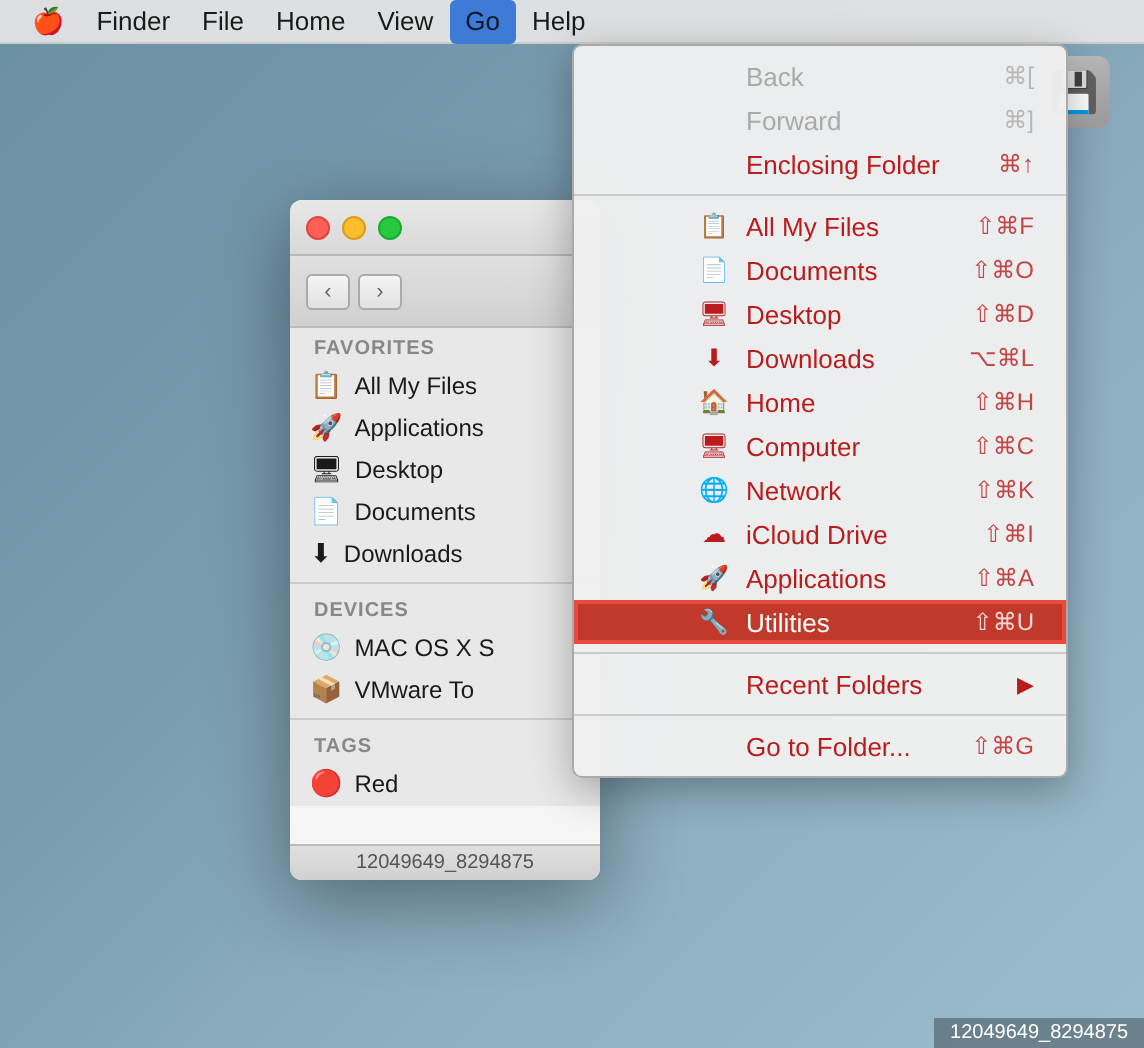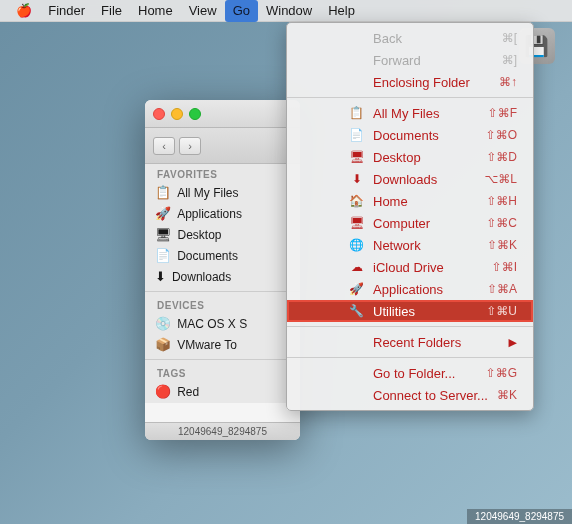--- a/index.html
+++ b/index.html
@@ -256,21 +256,20 @@
 
 <div class="desktop">
 
   <div class="menubar">
     <span class="menubar-item">🍎</span>
     <span class="menubar-item">Finder</span>
     <span class="menubar-item">File</span>
     <span class="menubar-item">Home</span>
     <span class="menubar-item">View</span>
     <span class="menubar-item active">Go</span>
-    <span class="menubar-item">Window</span>
     <span class="menubar-item">Help</span>
   </div>
 
   <div class="desktop-icon" style="top: 28px; right: 15px;">
     <div class="desktop-icon-img">💾</div>
   </div>
 
   <div class="finder-window">
 
     <div class="finder-titlebar">
@@ -447,26 +446,19 @@
     <div class="menu-separator"></div>
 
     <div class="menu-item">
       <div class="menu-item-left">
         <span class="menu-item-icon"></span>
         <span>Go to Folder...</span>
       </div>
       <span class="menu-shortcut">⇧⌘G</span>
     </div>
 
-    <div class="menu-item">
-      <div class="menu-item-left">
-        <span class="menu-item-icon"></span>
-        <span>Connect to Server...</span>
-      </div>
-      <span class="menu-shortcut">⌘K</span>
-    </div>
   </div>
 
   <div class="info-bar">
     <span>12049649_8294875</span>
   </div>
 
 </div>
 
 </body></html>

